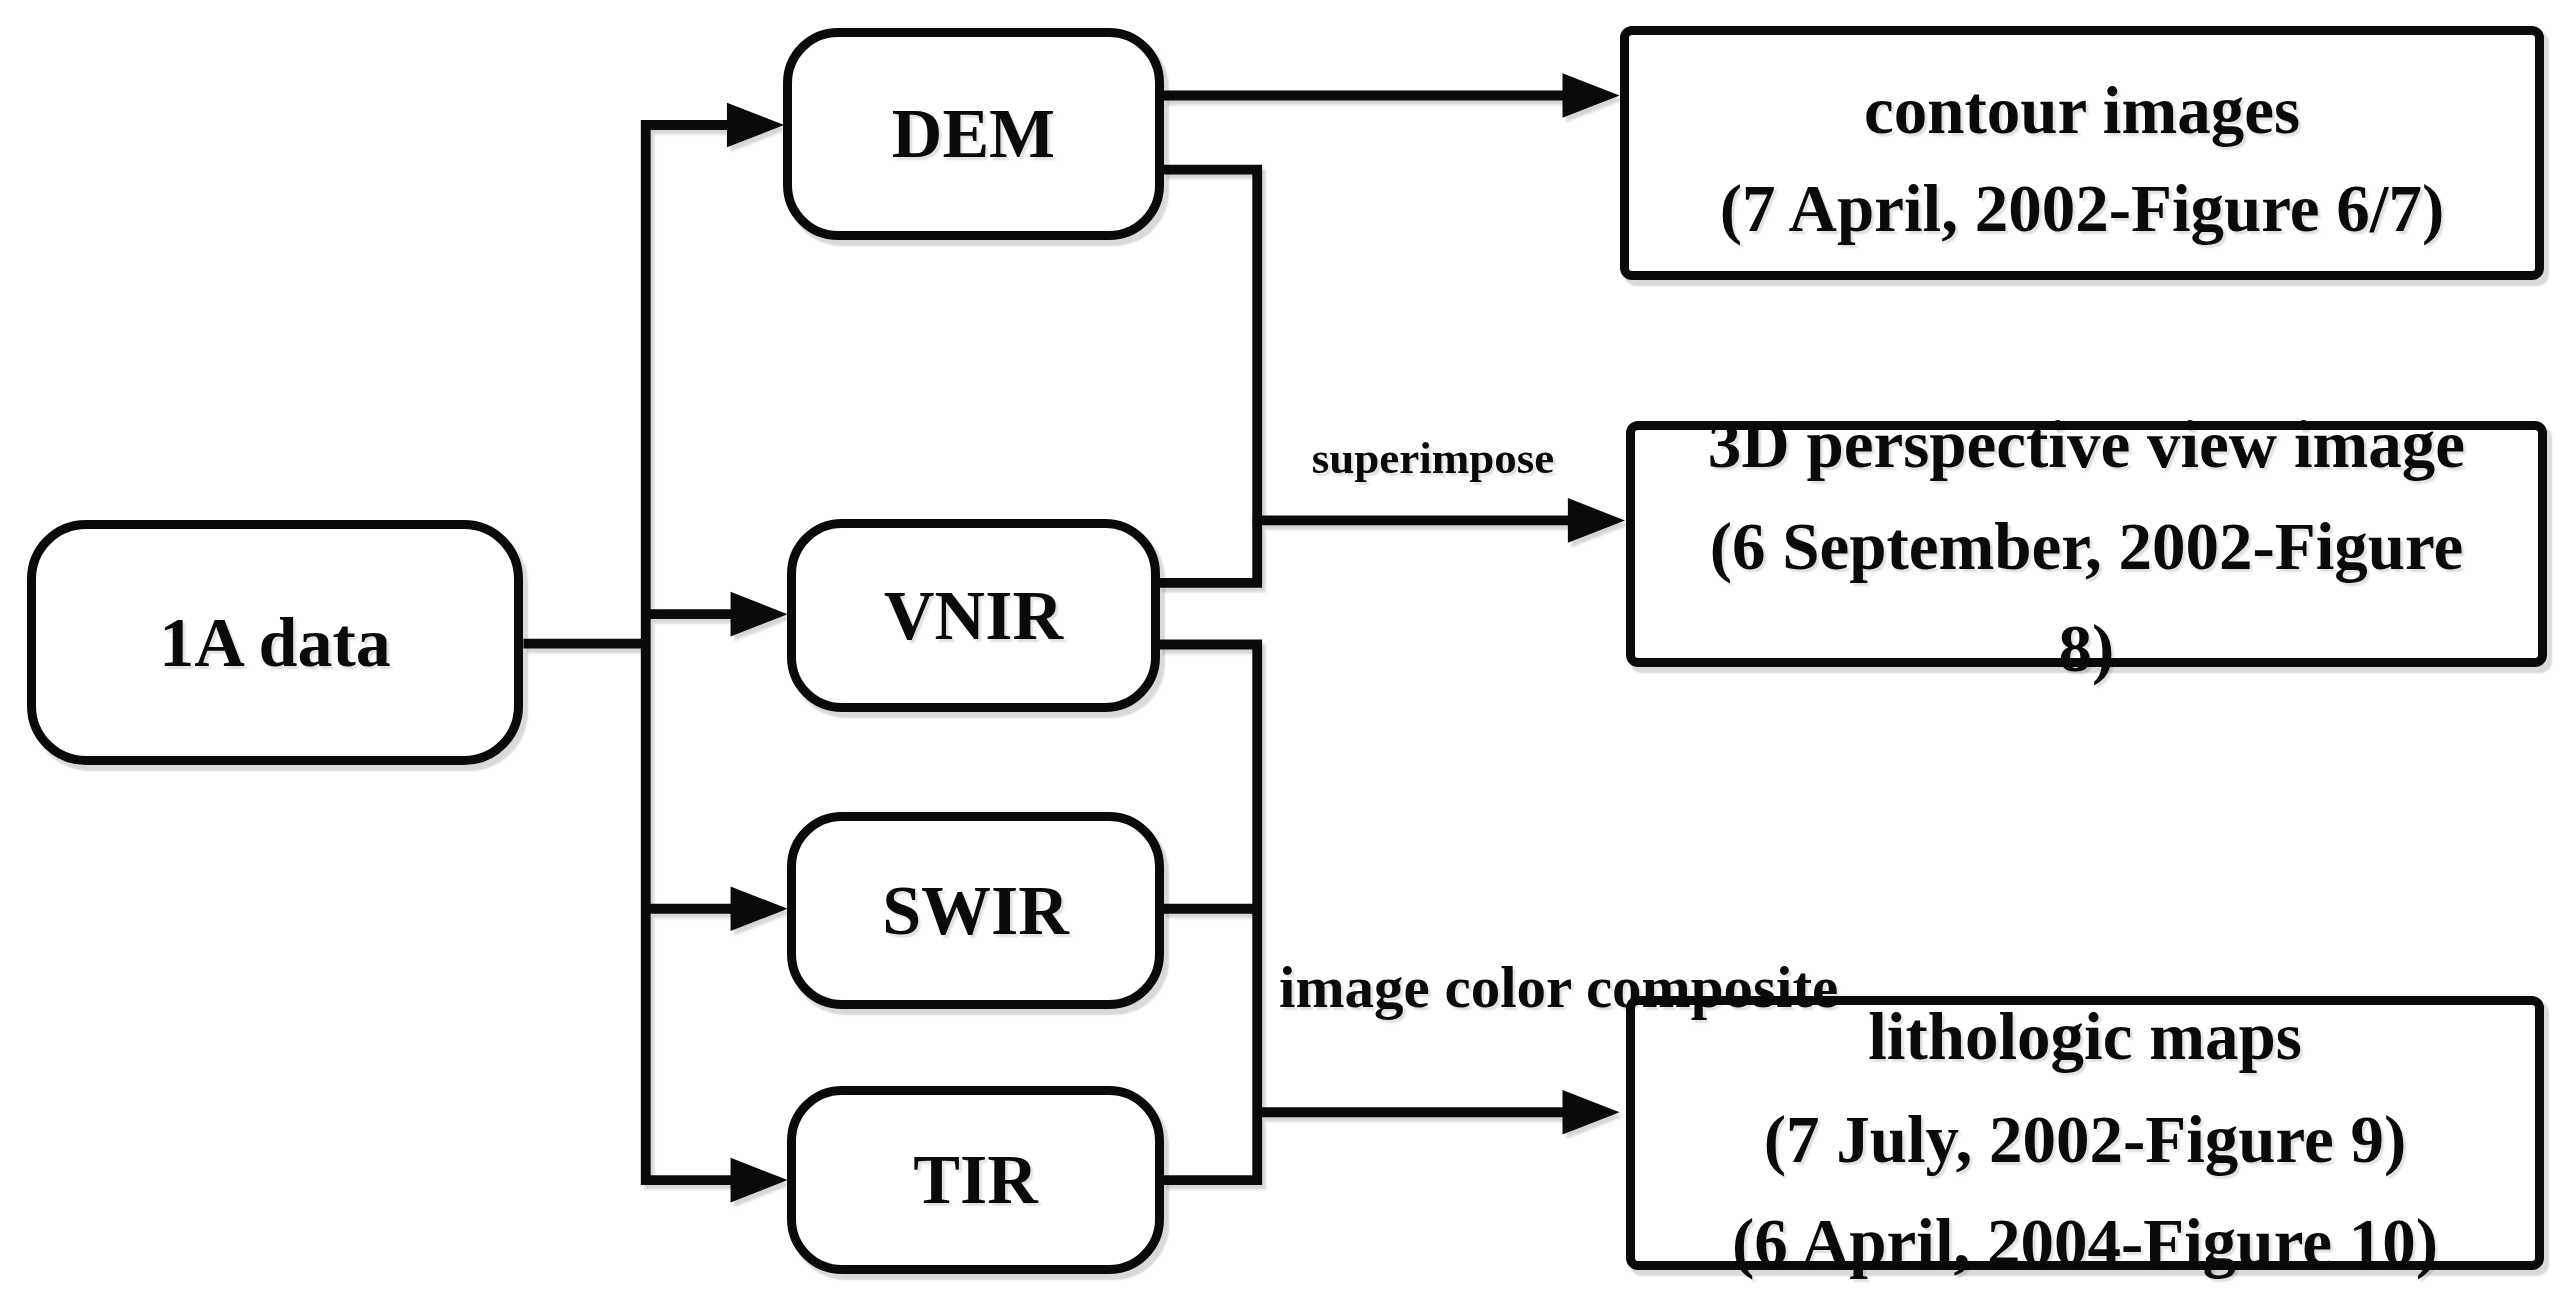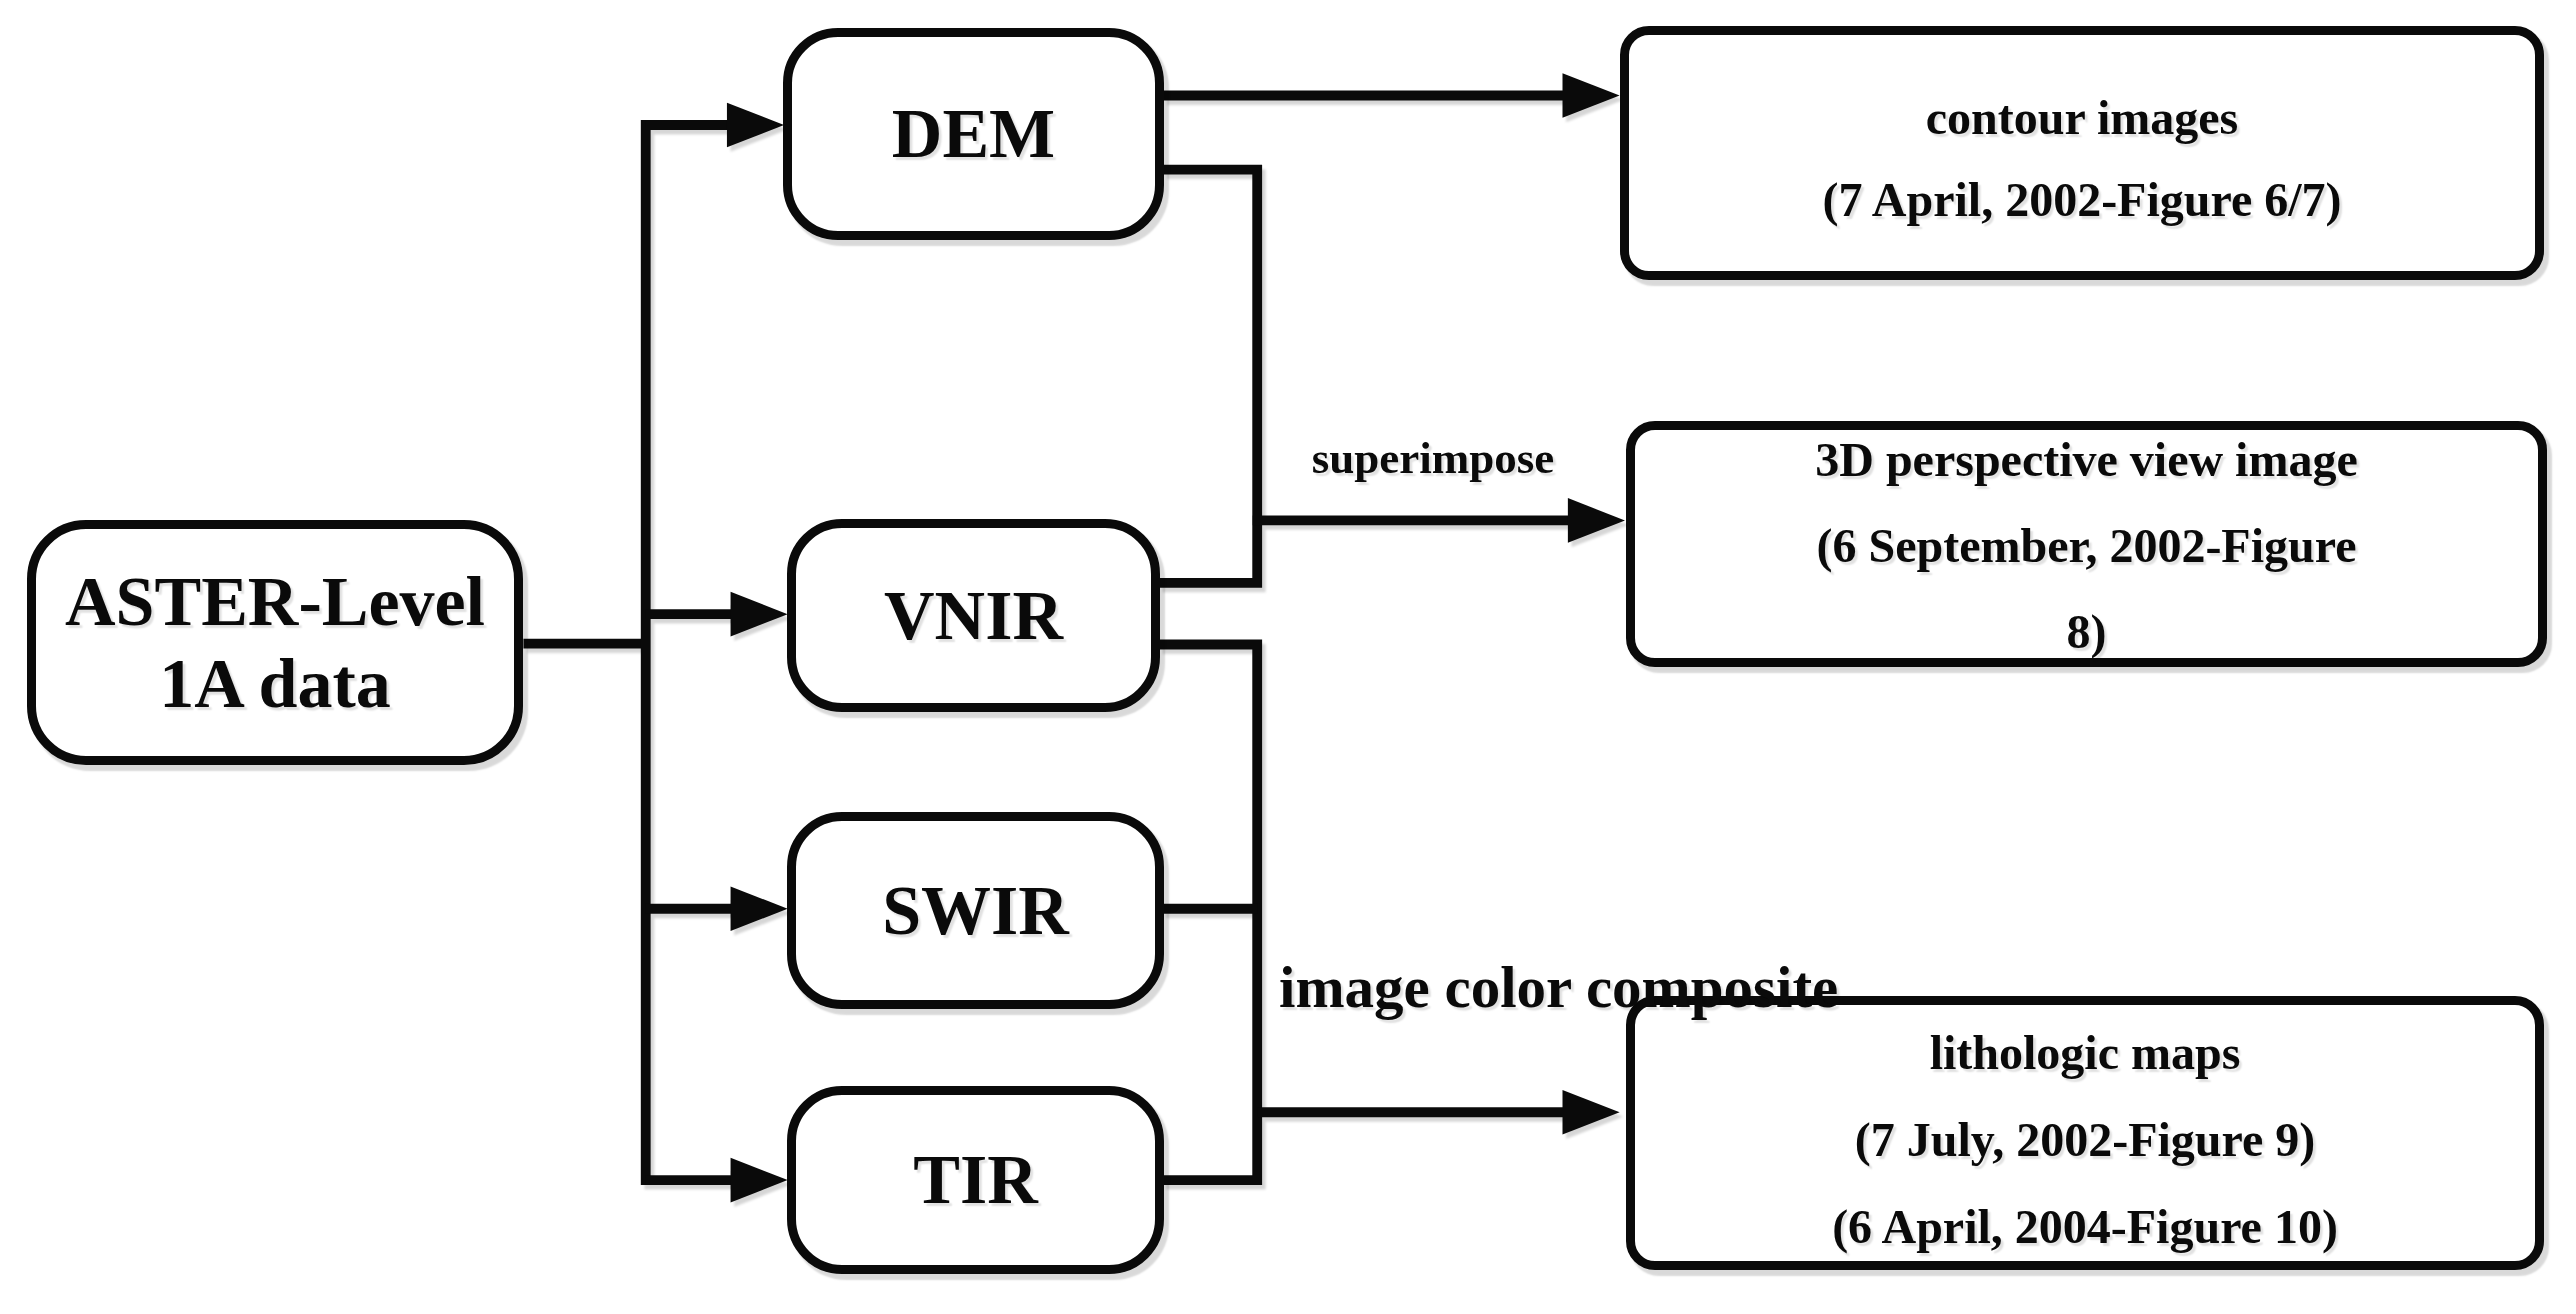--- a/index.html
+++ b/index.html
@@ -56,21 +56,21 @@
 
   
   .node-mid { border-radius: 55px; font-size: 70px; line-height: 82px; }
   #node-aster   { left: 27px;  top: 520px;  width: 496px; height: 245px; border-radius: 59px; font-size: 70px; line-height: 82px; }
   #node-dem     { left: 783px; top: 28px;   width: 381px; height: 212px; }
   #node-vnir    { left: 787px; top: 519px;  width: 373px; height: 193px; }
   #node-swir    { left: 787px; top: 812px;  width: 377px; height: 197px; }
   #node-tir     { left: 787px; top: 1086px; width: 377px; height: 188px; }
 
   
-  .node-out { border-radius: 29px; font-size: 48px; font-weight: bold; }
+  .node-out { border-radius: 12px; font-size: 67px; font-weight: bold; gap: 16px; }
   #node-contour { left: 1620px; top: 26px;   width: 924px; height: 254px; line-height: 82px; padding-top: 12.5px; }
   #node-persp   { left: 1626px; top: 421px;  width: 921px; height: 246px; line-height: 86px; padding-top: 3px; }
   #node-litho   { left: 1626px; top: 996px; width: 918px; height: 274px; line-height: 87px; padding-top: 13px; }
 
   .edge-label {
     position: absolute;
     font-weight: bold;
     color: #0a0a0a;
     text-align: center;
     white-space: nowrap;
@@ -118,21 +118,20 @@
 
       <path class="edge" d="M1298 722 H1408 V1322 H1302"></path>
       <path class="edge" d="M1302 1018 H1408"></path>
 
       <path class="edge" d="M1408 1246 H1752"></path>
       <polygon class="head" points="1814,1246 1750,1221 1750,1271"></polygon>
     </g>
   </svg>
 
   <div class="node" id="node-aster">
-    <span>ASTER-Level</span>
     <span>1A data</span>
   </div>
 
   <div class="node node-mid" id="node-dem">
     <span>DEM</span>
   </div>
   <div class="node node-mid" id="node-vnir">
     <span>VNIR</span>
   </div>
   <div class="node node-mid" id="node-swir">

